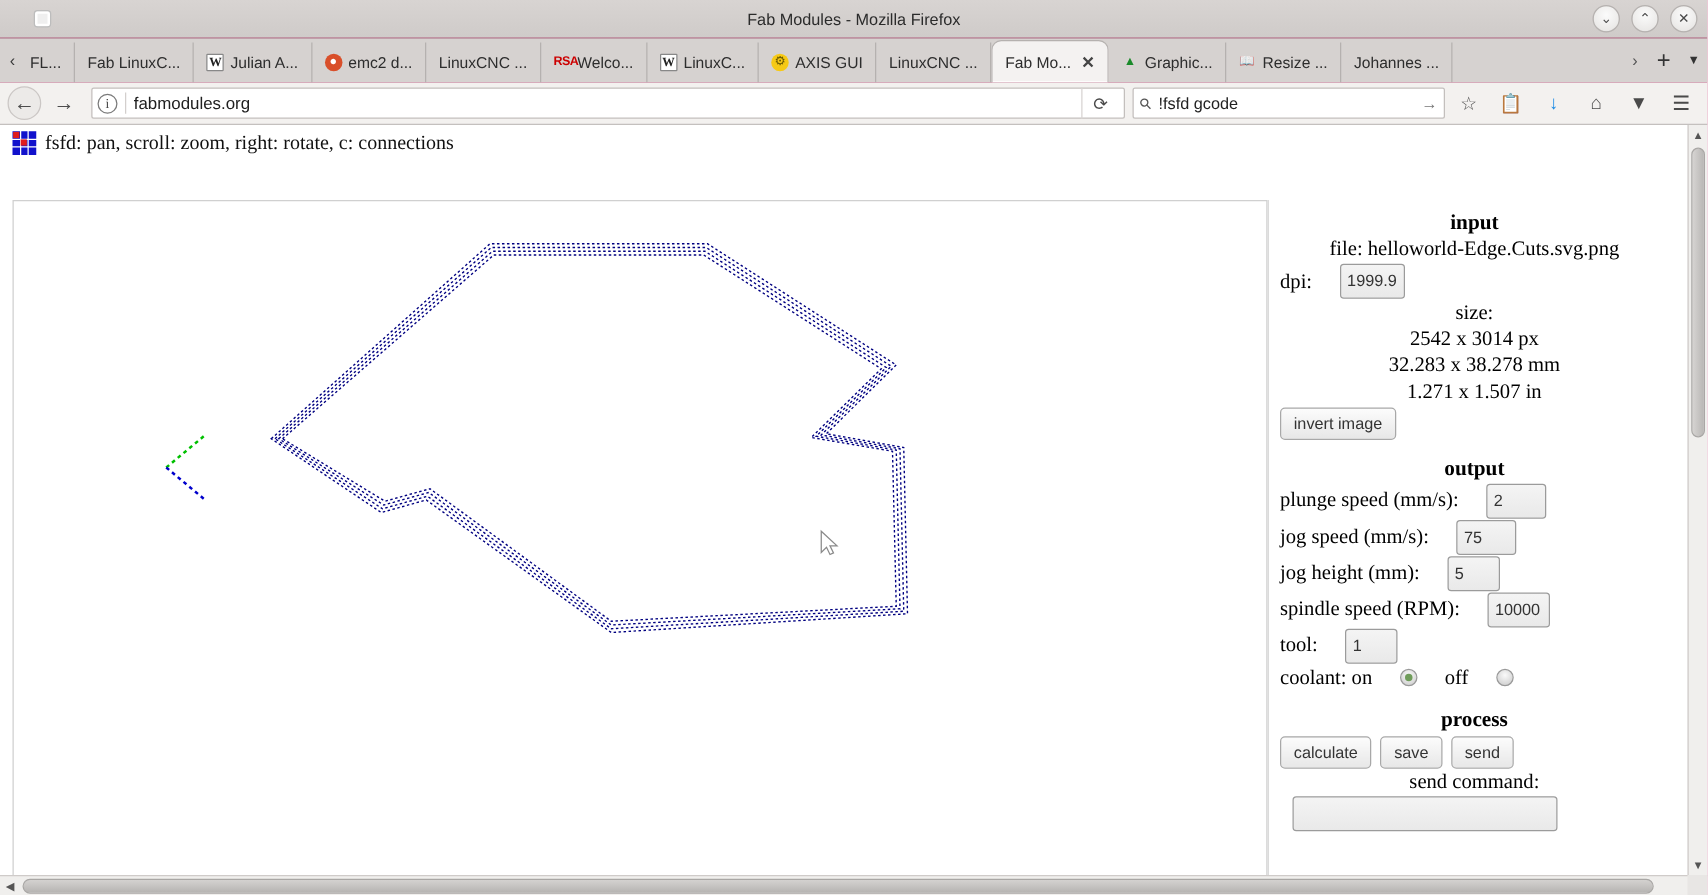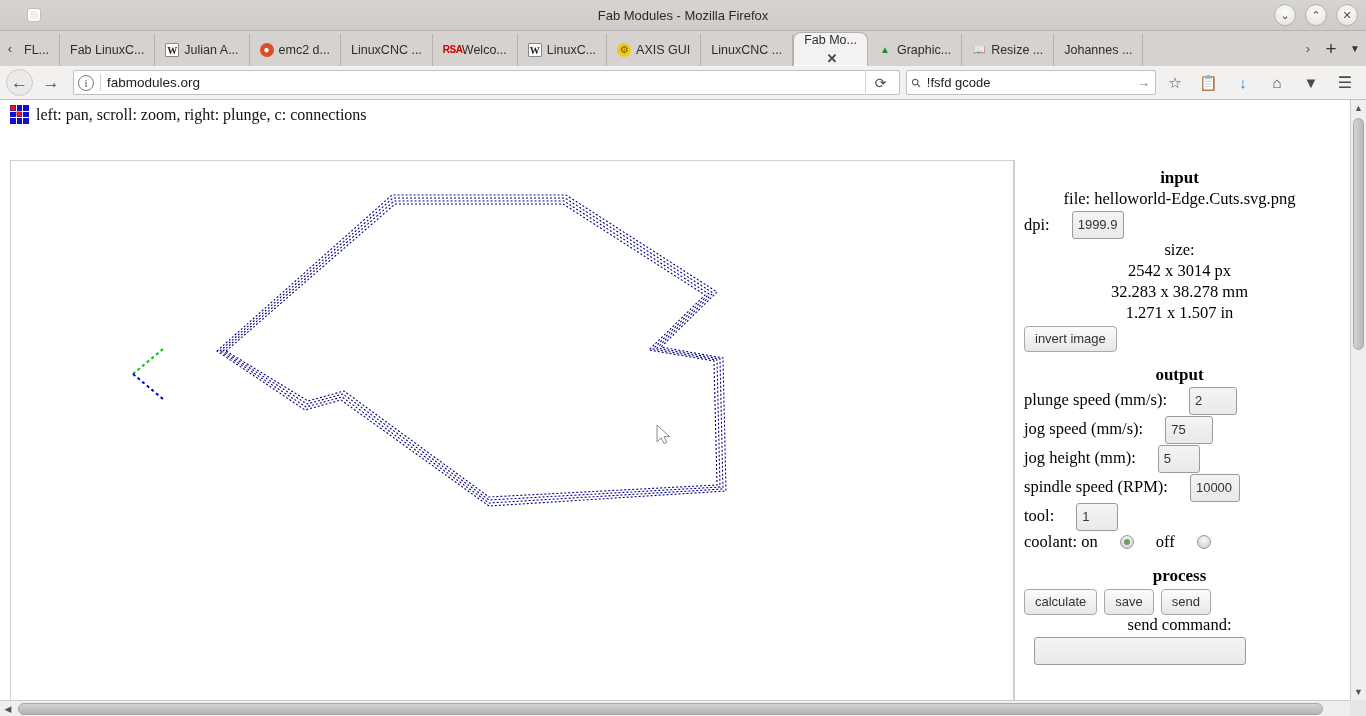--- a/index.html
+++ b/index.html
@@ -51,21 +51,20 @@
     padding: 0 10px; font-size:12.5px; color:#2d2d2d;
     border-right: 1px solid #b5b1af; position:relative; white-space:nowrap;
     max-width: 104px;
   }
   .tab .tlabel { overflow:hidden; text-overflow:ellipsis; }
   .tab.first { padding-left: 6px; max-width: 56px; }
   .tab.active {
     background: #f4f2f1; border: 1px solid #b5b1af; border-bottom: none;
     border-radius: 8px 8px 0 0; height: 34px; max-width: 118px;
     box-shadow: 0 -1px 0 #fff inset;
-    flex-direction: column;
   }
   .tab .favicon { width:14px; height:14px; flex:0 0 14px; display:inline-block;
     font-size:10px; line-height:14px; text-align:center; }
   .tab .close { font-size:13px; color:#444; font-weight:bold; margin-left:3px; }
   #tab-overflow { width:20px;height:35px;display:flex;align-items:center;justify-content:center;
     font-size:13px;color:#555;}
   #tab-new { width:26px;height:35px;display:flex;align-items:center;justify-content:center;
     font-size:19px;color:#333;}
   #tab-list { width:22px;height:35px;display:flex;align-items:center;justify-content:center;
     font-size:10px;color:#333;}
@@ -321,21 +320,21 @@
           <i class="dot"></i>
             <i></i>
             <i></i>
           <i></i>
             <i class="dot"></i>
             <i></i>
           <i></i>
             <i></i>
             <i></i>
         </div>
-        <span>left: pan, scroll: zoom, right: plunge, c: connections</span>
+        <span>fsfd: pan, scroll: zoom, right: rotate, c: connections</span>
       </div>
 
 
       <div id="worksplit">
 
         <div id="canvaspane">
           <svg width="1004" height="540" viewBox="0 0 1004 540">
 
             <g>
               <line x1="122" y1="213" x2="152" y2="188" stroke="#00c000" stroke-width="2" stroke-dasharray="3 3"></line>

